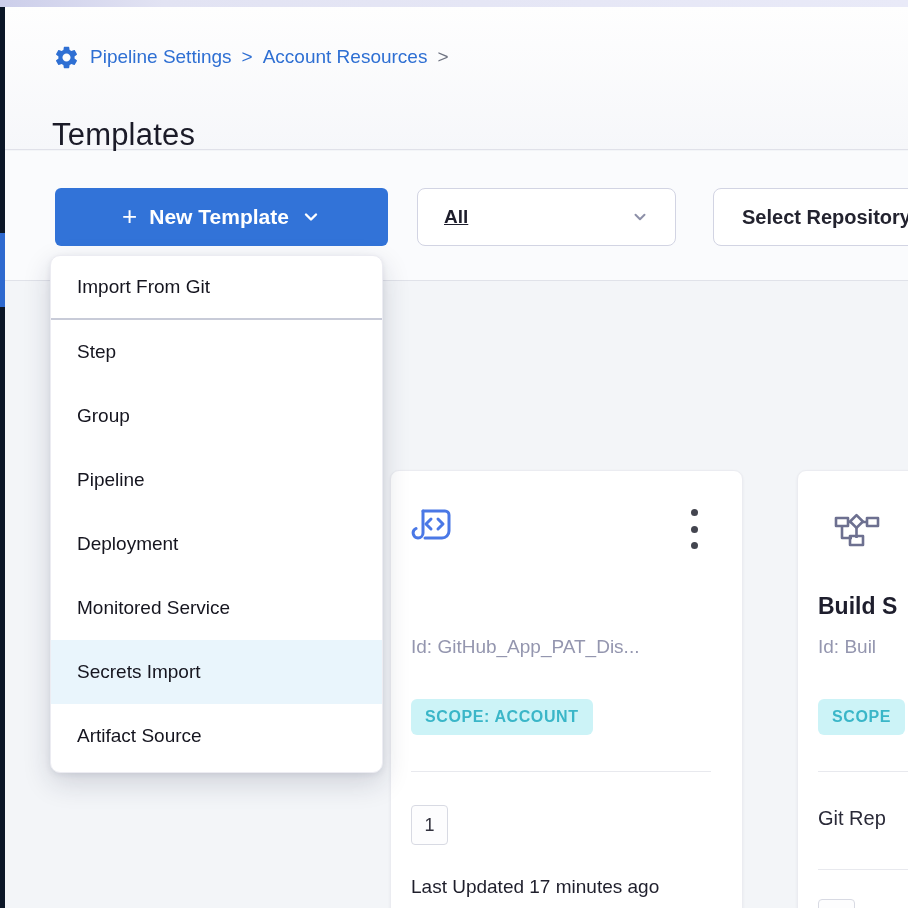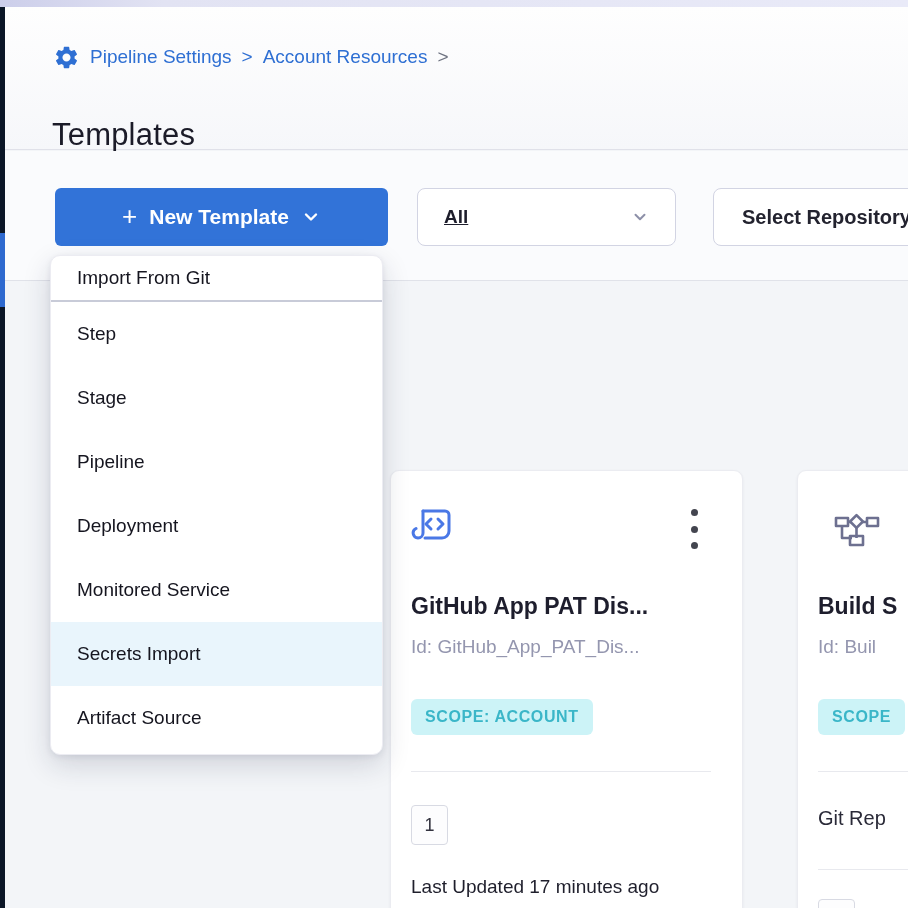--- a/index.html
+++ b/index.html
@@ -41,21 +41,21 @@
 
   
   .content { position:absolute; left:5px; top:282px; width:903px; height:626px; background:#f3f5f8; }
 
   
   .menu { position:absolute; left:50px; top:255px; width:333px; background:#ffffff;
     border:1px solid #ececf2; border-radius:10px; box-shadow:0 10px 28px rgba(25,30,60,0.16), 0 2px 6px rgba(25,30,60,0.08);
     z-index:30; padding:0 0 4px 0; overflow:hidden; }
   .menu-item { height:64px; display:flex; align-items:center; padding:0 26px; font-size:19px; font-weight:500;
     color:#15151f; cursor:pointer; white-space:nowrap; }
-  .menu-item.first { height:44px; }
+  .menu-item.first { height:62px; }
   .menu-item.highlight { background:#e9f5fc; }
   .menu-divider { height:0; border-top:2px solid #c8cbd8; }
 
   
   .card { position:absolute; top:470px; width:353px; height:470px; background:#ffffff;
     border:1px solid #ebecf1; border-radius:9px; box-shadow:0 1px 3px rgba(30,30,60,0.06); z-index:5; }
   .card-1 { left:390px; }
   .card-2 { left:797px; }
   .card-icon { position:absolute; left:20px; top:34px; }
   .kebab { position:absolute; right:38px; top:36px; width:20px; height:44px; display:flex; flex-direction:column;
@@ -135,21 +135,20 @@
         <path d="M12 6 v22 a5 5 0 0 1 -5 5 a5 5 0 0 1 -2 -9.5"></path>
         <path d="M20 14 l-5 5 l5 5"></path>
         <path d="M27 14 l5 5 l-5 5"></path>
       </svg>
     </span>
     <div class="kebab">
       <span></span>
         <span></span>
         <span></span>
     </div>
-    <div class="card-title">GitHub App PAT Dis...</div>
     <div class="card-id">Id: GitHub_App_PAT_Dis...</div>
     <div class="scope-badge">SCOPE: ACCOUNT</div>
     <div class="card-divider"></div>
     <div class="version-box">1</div>
     <div class="last-updated">Last Updated 17 minutes ago</div>
   </div>
 
   <div class="card card-2">
     <span class="card-icon" style="left:36px; top:42px;">
       <svg width="46" height="34" viewBox="0 0 46 34" fill="none" stroke="#6d7090" stroke-width="2.6" stroke-linejoin="round">
@@ -167,21 +166,21 @@
     <div class="card-divider d1"></div>
     <div class="git-meta">Git Rep</div>
     <div class="card-divider d2"></div>
     <div class="version-box"></div>
   </div>
 
   <div class="menu">
     <div class="menu-item first">Import From Git</div>
     <div class="menu-divider"></div>
     <div class="menu-item">Step</div>
-    <div class="menu-item">Stage</div>
+    <div class="menu-item">Group</div>
     <div class="menu-item">Pipeline</div>
     <div class="menu-item">Deployment</div>
     <div class="menu-item">Monitored Service</div>
     <div class="menu-item highlight">Secrets Import</div>
     <div class="menu-item">Artifact Source</div>
   </div>
 
 </div>
 
 </body></html>

